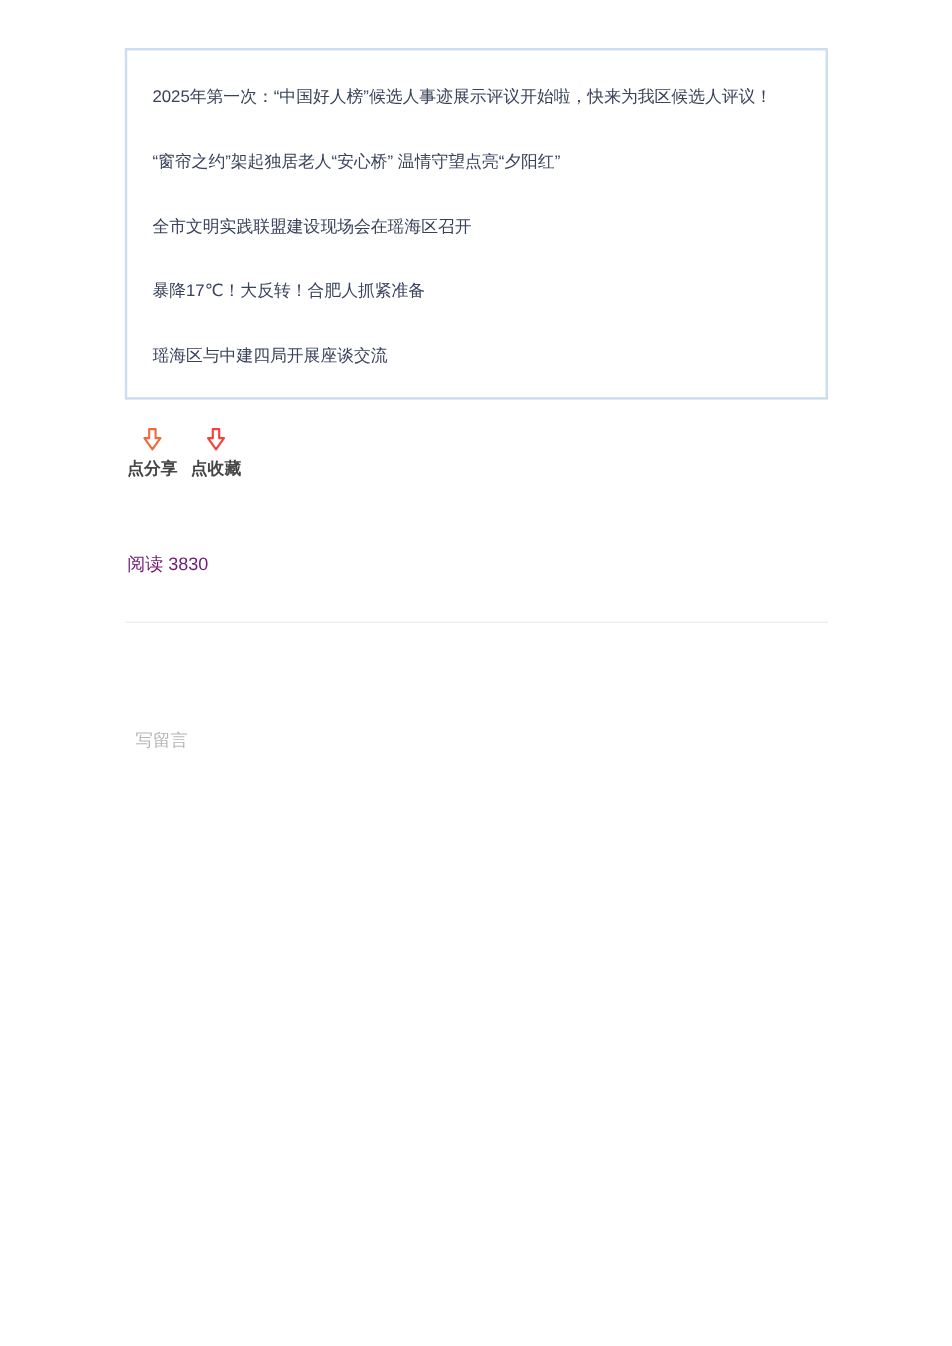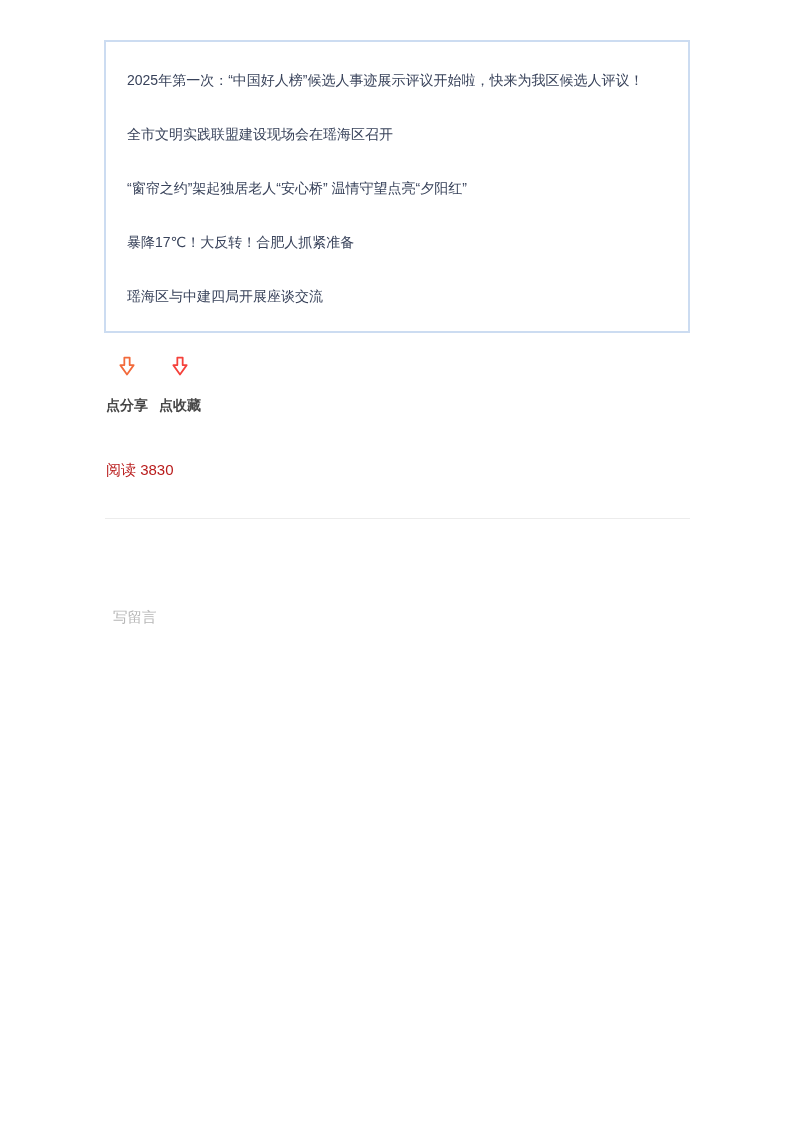--- a/index.html
+++ b/index.html
@@ -59,30 +59,29 @@
     min-width: 46px;
     cursor: pointer;
   }
   .action-icon { width: 16px; height: 20px; display: block; margin-bottom: 6px; }
   .action-label {
     font-size: 14px;
     font-weight: bold;
     color: #454545;
     line-height: 16px;
     white-space: nowrap;
-    margin-top: 15px;
   }
 
   
   .read-count {
     position: absolute;
     left: 106px;
     top: 461px;
     font-size: 15px;
-    color: #b91c1c;
+    color: #701a75;
   }
 
   
   .divider {
     position: absolute;
     left: 105px;
     top: 518px;
     width: 585px;
     height: 1px;
     background: #ececec;
@@ -100,22 +99,22 @@
   }
 </style>
 </head>
 <body>
 
 <div class="page">
 
   <div class="related-box" style="color: rgb(56, 66, 90);">
     <ul class="related-list">
       <li class="related-item">2025年第一次：“中国好人榜”候选人事迹展示评议开始啦，快来为我区候选人评议！</li>
+      <li class="related-item">“窗帘之约”架起独居老人“安心桥” 温情守望点亮“夕阳红”</li>
       <li class="related-item">全市文明实践联盟建设现场会在瑶海区召开</li>
-      <li class="related-item">“窗帘之约”架起独居老人“安心桥” 温情守望点亮“夕阳红”</li>
       <li class="related-item">暴降17℃！大反转！合肥人抓紧准备</li>
       <li class="related-item">瑶海区与中建四局开展座谈交流</li>
     </ul>
   </div>
 
   <div class="action-bar">
     <div class="action-group">
 
       <div class="action-item">
         <svg class="action-icon" viewBox="0 0 18 22" fill="none" stroke="currentColor" stroke-width="2" stroke-linejoin="round" style="color: rgb(242, 106, 59);">

